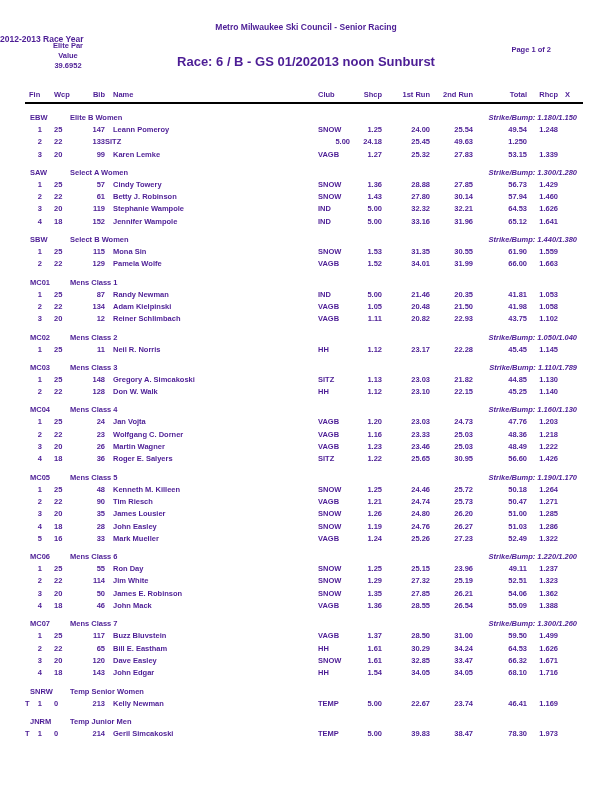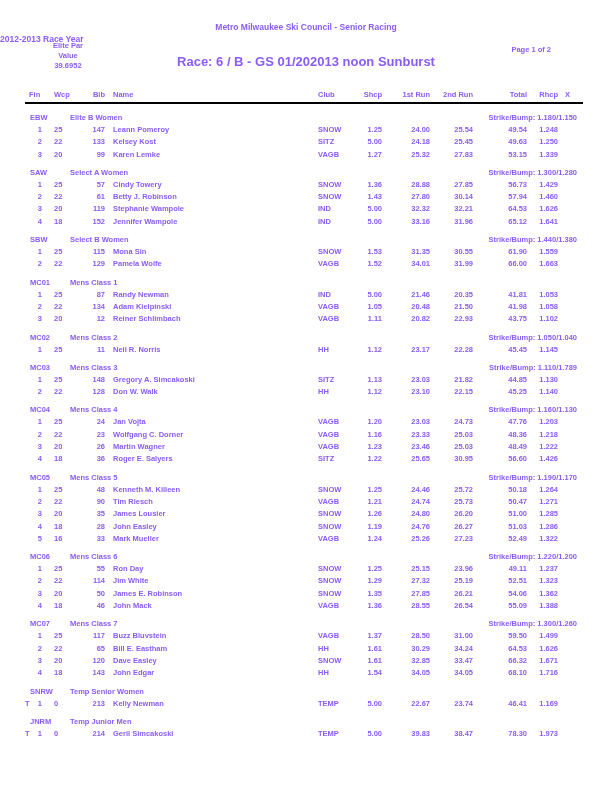--- a/index.html
+++ b/index.html
@@ -1,39 +1,39 @@
 <!DOCTYPE html>
 <html><head>
 <meta charset="utf-8">
 <style>
   html,body{margin:0;padding:0;background:#fff;}
   .page{
     position:relative;width:593px;height:792px;background:#fff;
-    font-family:"Liberation Sans",sans-serif;font-weight:bold;color:#8b5cf6;
+    font-family:"Liberation Sans",sans-serif;font-weight:bold;color:#4c1d95;
     overflow:hidden;
   }
   
   .title-line1{position:absolute;left:0;top:22px;width:612px;text-align:center;font-size:8.5px;}
   .title-line2{position:absolute;left:0;top:34px;width:612px;text-align:left;font-size:8.5px;}
   .race-line  {position:absolute;left:0;top:54px;width:612px;text-align:center;font-size:13px;}
   .elite-par  {position:absolute;left:30px;top:41px;width:76px;text-align:center;font-size:7.5px;line-height:10px;}
   .page-num   {position:absolute;top:45px;right:42px;font-size:7.5px;}
   
   .grid-row{
     display:grid;
     grid-template-columns:9px 8px 28px 35px 213px 32px 32px 48px 43px 54px 31px 19px;
     height:12.3px;line-height:12.3px;font-size:7.5px;white-space:nowrap;
   }
   .colhead{position:absolute;left:25px;top:89px;width:552px;}
   .rule{position:absolute;left:25px;top:102px;width:558px;height:2px;background:#000;}
   .results{position:absolute;left:25px;top:106px;width:552px;}
   .section{margin-top:6px;}
   .sec-head{display:flex;height:12px;line-height:12px;font-size:7.5px;white-space:nowrap;}
   .sec-code{width:45px;padding-left:5px;box-sizing:border-box;}
-  .sec-strike{margin-left:auto;}
+  .sec-strike{margin-left:auto;font-style:italic;}
   .c-fin{text-align:right;}
   .c-wcp{padding-left:12px;}
   .c-bib{text-align:right;}
   .c-name{padding-left:8px;}
   .c-club{padding-left:0;}
   .c-shcp,.c-run1,.c-run2,.c-total,.c-rhcp{text-align:right;}
   .c-x{text-align:center;}
   .h-fin{grid-column:1/3;padding-left:4px;}
 </style>
 </head>
@@ -90,21 +90,20 @@
     <div class="c-total">49.54</div>
     <div class="c-rhcp">1.248</div>
     <div class="c-x"></div>
   </div>
 
   <div class="grid-row">
     <div></div>
     <div class="c-fin">2</div>
     <div class="c-wcp">22</div>
     <div class="c-bib">133</div>
-    <div class="c-name">Kelsey Kost</div>
     <div class="c-club">SITZ</div>
     <div class="c-shcp">5.00</div>
     <div class="c-run1">24.18</div>
     <div class="c-run2">25.45</div>
     <div class="c-total">49.63</div>
     <div class="c-rhcp">1.250</div>
     <div class="c-x"></div>
   </div>
 
   <div class="grid-row">

